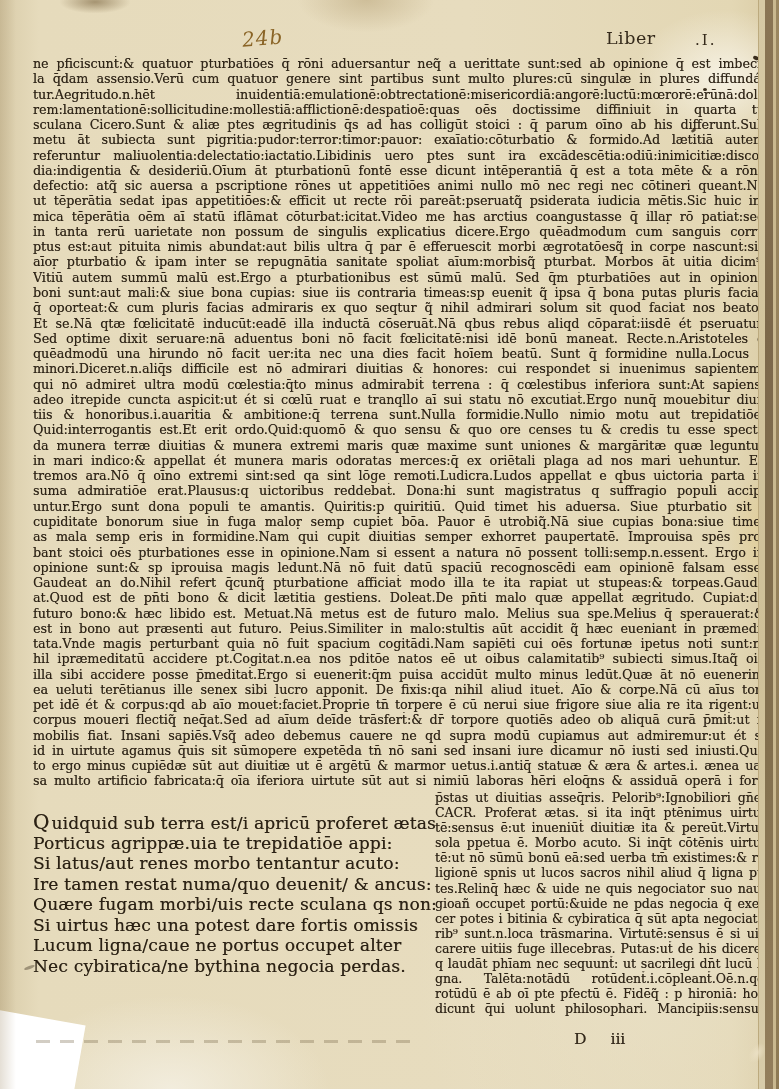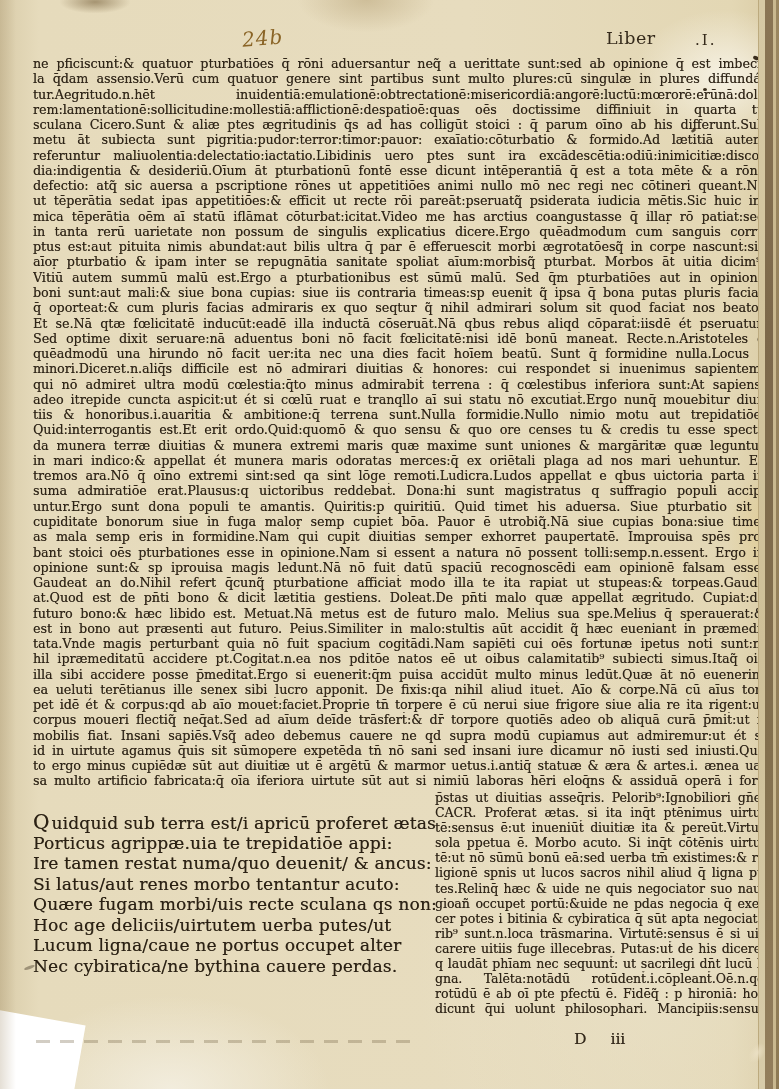--- a/index.html
+++ b/index.html
@@ -136,26 +136,26 @@
       <div class="tline">mobilis fiat. Insani sapiēs.Vsq̃ adeo debemus cauere ne qd supra modū cupiamus aut admiremur:ut ét si</div>
       <div class="tline">id in uirtute agamus q̄uis sit sūmopere expetēda tn̄ nō sani sed insani iure dicamur nō iusti sed iniusti.Quā</div>
       <div class="tline">to ergo minus cupiēdæ sūt aut diuitiæ ut ē argētū &amp; marmor uetus.i.antiq̄ statuæ &amp; æra &amp; artes.i. ænea ua/</div>
       <div class="tline">sa multo artificio fabricata:q̄ oīa iferiora uirtute sūt aut si nimiū laboras hēri eloq̄ns &amp; assiduā operā i foro</div>
     </div>
 
   <div class="columns">
     <div class="poem-col">
         <div class="pline">Quidquid sub terra est/i apricū proferet ætas:</div>
         <div class="pline">Porticus agrippæ.uia te trepidatiōe appi:</div>
+        <div class="pline">Si latus/aut renes morbo tentantur acuto:</div>
         <div class="pline">Ire tamen restat numa/quo deuenit/ &amp; ancus:</div>
-        <div class="pline">Si latus/aut renes morbo tentantur acuto:</div>
         <div class="pline">Quære fugam morbi/uis recte sculana qs non:</div>
-        <div class="pline">Hoc age deliciis/uirtutem uerba putes/ut</div>
+        <div class="pline">Si uirtus hæc una potest dare fortis omissis</div>
         <div class="pline">Lucum ligna/caue ne portus occupet alter</div>
-        <div class="pline">Nec cybiratica/ne bythina cauere perdas.</div>
+        <div class="pline">Nec cybiratica/ne bythina negocia perdas.</div>
       </div>
     <div class="comm-col">
         <div class="cline">p̄stas ut diuitias asseq̄ris. Pelorib⁹:Ignobiliori gn̄e.</div>
         <div class="cline">CACR. Proferat ætas. si ita inq̄t ptēnimus uirtu/</div>
         <div class="cline">tē:sensus ē:ut inueniūt́ diuitiæ ita &amp; pereūt.Virtus</div>
         <div class="cline">sola ppetua ē. Morbo acuto. Si inq̄t cōtēnis uirtu/</div>
         <div class="cline">tē:ut nō sūmū bonū eā:sed uerba tm̄ existimes:&amp; re</div>
         <div class="cline">ligionē spnis ut lucos sacros nihil aliud q̄ ligna pu</div>
         <div class="cline">tes.Relinq̄ hæc &amp; uide ne quis negociator suo naui</div>
         <div class="cline">gioañ occupet portū:&amp;uide ne pdas negocia q̄ exer</div>

